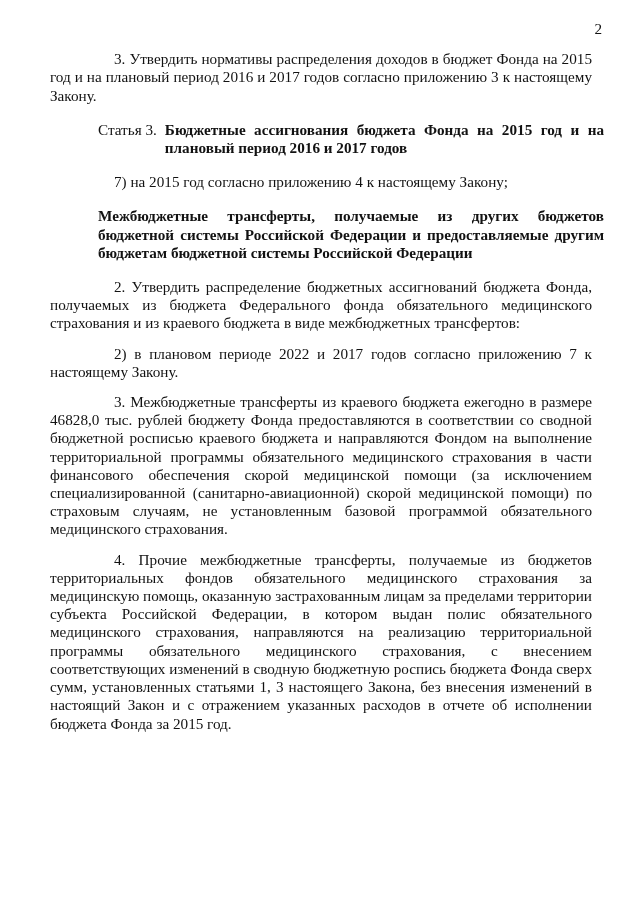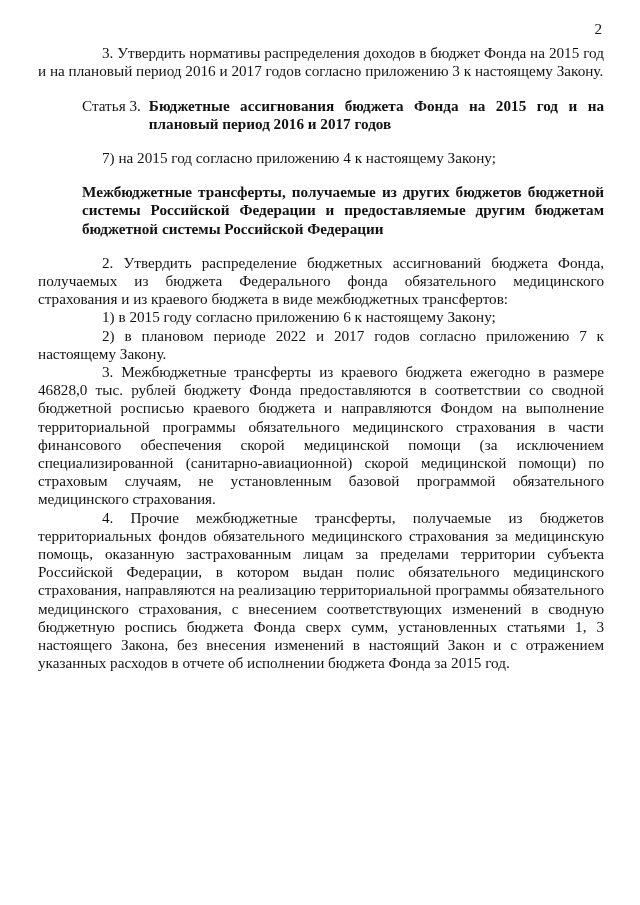--- a/index.html
+++ b/index.html
@@ -19,29 +19,29 @@
     line-height: 18.2px;
     padding: 20px 36px 12px 38px;
     overflow: hidden;
   }
   .page-number {
     text-align: right;
     padding-right: 2px;
     margin-bottom: 6px;
   }
   .body-text p.para {
-    margin: 0;
+    margin: 12px;
     text-align: justify;
     text-indent: 64px;
     hyphens: auto;
     -webkit-hyphens: auto;
   }
   .article-heading {
     display: flex;
-    margin: 16px 0 16px 44px;
+    margin: 16px 0 16px 60px;
     hyphens: auto;
   }
   .article-heading .h-label {
     white-space: nowrap;
     margin-right: 8px;
     font-weight: normal;
   }
   .article-heading .h-title {
     font-weight: bold;
     text-align: justify;
@@ -67,21 +67,20 @@
 
     <p class="para">7) на 2015 год согласно приложению 4 к настоящему Закону;</p>
 
 
     <div class="article-heading">
       <span class="h-title">Межбюджетные трансферты, получаемые из других бюджетов бюджетной системы Российской Федерации и предоставляемые другим бюджетам бюджетной системы Российской Федерации</span>
     </div>
 
     <p class="para">2. Утвердить распределение бюджетных ассигнований бюджета Фонда, получаемых из бюджета Федерального фонда обязательного медицинского страхования и из краевого бюджета в виде межбюджетных трансфертов:</p>
 
-    <p class="para">1) в 2015 году согласно приложению 6 к настоящему Закону;</p>
 
     <p class="para">2) в плановом периоде 2022 и 2017 годов согласно приложению 7 к настоящему Закону.</p>
 
 
     <p class="para">3. Межбюджетные трансферты из краевого бюджета ежегодно в размере 46828,0 тыс. рублей бюджету Фонда предоставляются в соответствии со сводной бюджетной росписью краевого бюджета и направляются Фондом на выполнение территориальной программы обязательного медицинского страхования в части финансового обеспечения скорой медицинской помощи (за исключением специализированной (санитарно-авиационной) скорой медицинской помощи) по страховым случаям, не установленным базовой программой обязательного медицинского страхования.</p>
 
     <p class="para">4. Прочие межбюджетные трансферты, получаемые из бюджетов территориальных фондов обязательного медицинского страхования за медицинскую помощь, оказанную застрахованным лицам за пределами территории субъекта Российской Федерации, в котором выдан полис обязательного медицинского страхования, направляются на реализацию территориальной программы обязательного медицинского страхования, с внесением соответствующих изменений в сводную бюджетную роспись бюджета Фонда сверх сумм, установленных статьями 1, 3 настоящего Закона, без внесения изменений в настоящий Закон и с отражением указанных расходов в отчете об исполнении бюджета Фонда за 2015 год.</p>
 
   </div>
 </div>

